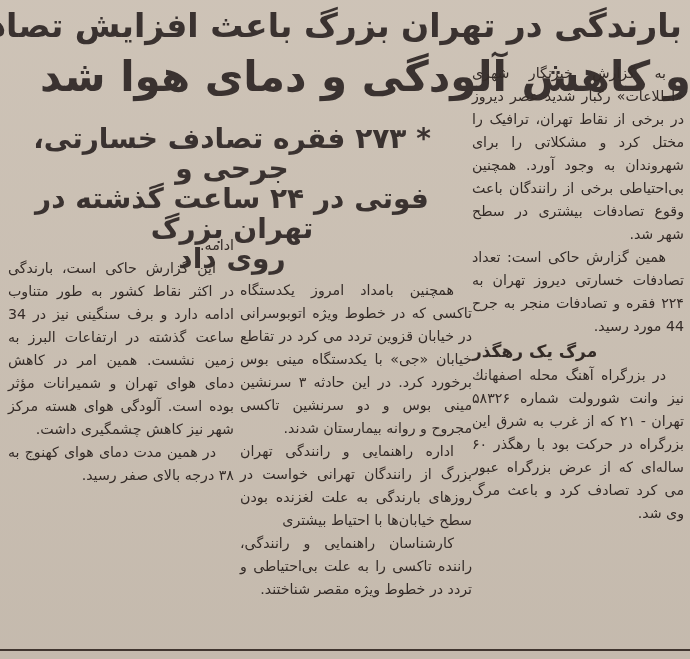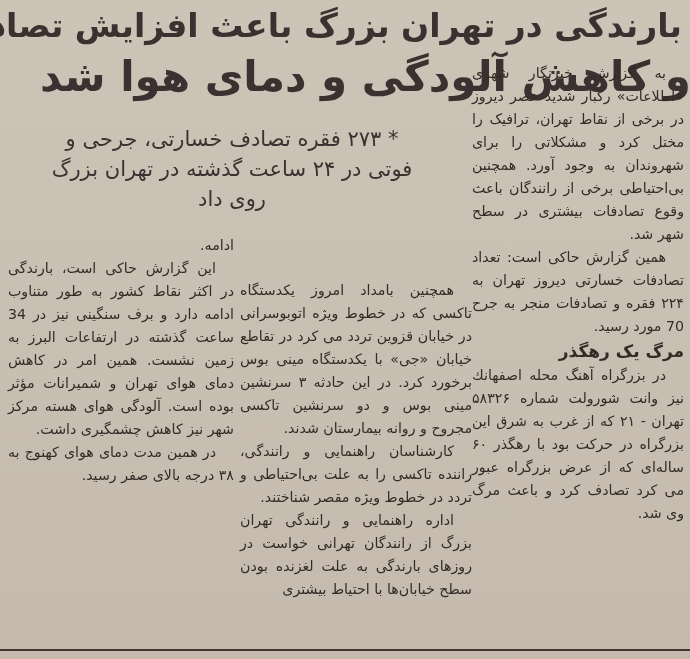--- a/index.html
+++ b/index.html
@@ -42,22 +42,22 @@
     font-size: 42px;
     letter-spacing: 1px;
   }
   .subhead {
     position: absolute;
     left: 22px;
     top: 124px;
     width: 420px;
     direction: rtl;
     text-align: center;
-    font-weight: normal;
-    font-size: 21px;
+    font-weight: bold;
+    font-size: 28px;
     line-height: 30px;
     color: #3a3230;
   }
   .subhead .line { display: block; }
   .col {
     position: absolute;
     direction: rtl;
     text-align: justify;
     font-size: 14.2px;
     line-height: 23px;
@@ -80,21 +80,21 @@
     top: 233px;
     width: 232px;
     margin-top: 46px;
   }
   .col-left {
     left: 8px;
     top: 234px;
     width: 226px;
   }
   .subtitle {
-    text-align: right;
+    text-align: left;
     font-weight: bold;
     font-size: 17px;
     line-height: 26px;
   }
   .rule-mid-bottom {
     position: absolute;
     left: 0;
     top: 649px;
     width: 690px;
     height: 2px;
@@ -110,29 +110,29 @@
   <div class="headline hl2">و کاهش آلودگی و دمای هوا شد</div>
 
   <div class="subhead">
     <span class="line">* ۲۷۳ فقره تصادف خسارتی، جرحی و</span>
     <span class="line">فوتی در ۲۴ ساعت گذشته در تهران بزرگ</span>
     <span class="line">روی داد</span>
   </div>
 
   <div class="col col-right">
     <p class="indent">به گزارش خبرنگار شهری «اطلاعات» رگبار شدید عصر دیروز در برخی از نقاط تهران، ترافیک را مختل کرد و مشکلاتی را برای شهروندان به وجود آورد. همچنین بی‌احتیاطی برخی از رانندگان باعث وقوع تصادفات بیشتری در سطح شهر شد.</p>
-    <p class="indent">همین گزارش حاکی است: تعداد تصادفات خسارتی دیروز تهران به ۲۲۴ فقره و تصادفات منجر به جرح 70 مورد رسید.</p>
+    <p class="indent">همین گزارش حاکی است: تعداد تصادفات خسارتی دیروز تهران به ۲۲۴ فقره و تصادفات منجر به جرح 44 مورد رسید.</p>
     <div class="subtitle">مرگ یک رهگذر</div>
     <p class="indent">در بزرگراه آهنگ محله اصفهانك نیز وانت شورولت شماره ۵۸۳۲۶ تهران - ۲۱ که از غرب به شرق این بزرگراه در حرکت بود با رهگذر ۶۰ ساله‌ای که از عرض بزرگراه عبور می کرد تصادف کرد و باعث مرگ وی شد.</p>
   </div>
 
   <div class="col col-mid">
     <p class="indent">همچنین بامداد امروز یکدستگاه تاکسی که در خطوط ویژه اتوبوسرانی در خیابان قزوین تردد می کرد در تقاطع خیابان «جی» با یکدستگاه مینی بوس برخورد کرد. در این حادثه ۳ سرنشین مینی بوس و دو سرنشین تاکسی مجروح و روانه بیمارستان شدند.</p>
+    <p class="indent">اداره راهنمایی و رانندگی تهران بزرگ از رانندگان تهرانی خواست در روزهای بارندگی به علت لغزنده بودن سطح خیابان‌ها با احتیاط بیشتری</p>
     <p class="indent">کارشناسان راهنمایی و رانندگی، راننده تاکسی را به علت بی‌احتیاطی و تردد در خطوط ویژه مقصر شناختند.</p>
-    <p class="indent">اداره راهنمایی و رانندگی تهران بزرگ از رانندگان تهرانی خواست در روزهای بارندگی به علت لغزنده بودن سطح خیابان‌ها با احتیاط بیشتری</p>
   </div>
 
   <div class="col col-left">
     <p>ادامه.</p>
     <p class="indent">این گزارش حاکی است، بارندگی در اکثر نقاط کشور به طور متناوب ادامه دارد و برف سنگینی نیز در 34 ساعت گذشته در ارتفاعات البرز به زمین نشست. همین امر در کاهش دمای هوای تهران و شمیرانات مؤثر بوده است. آلودگی هوای هسته مرکز شهر نیز کاهش چشمگیری داشت.</p>
     <p class="indent">در همین مدت دمای هوای کهنوج به ۳۸ درجه بالای صفر رسید.</p>
   </div>
 
   <div class="rule-mid-bottom"></div>
 </div>

